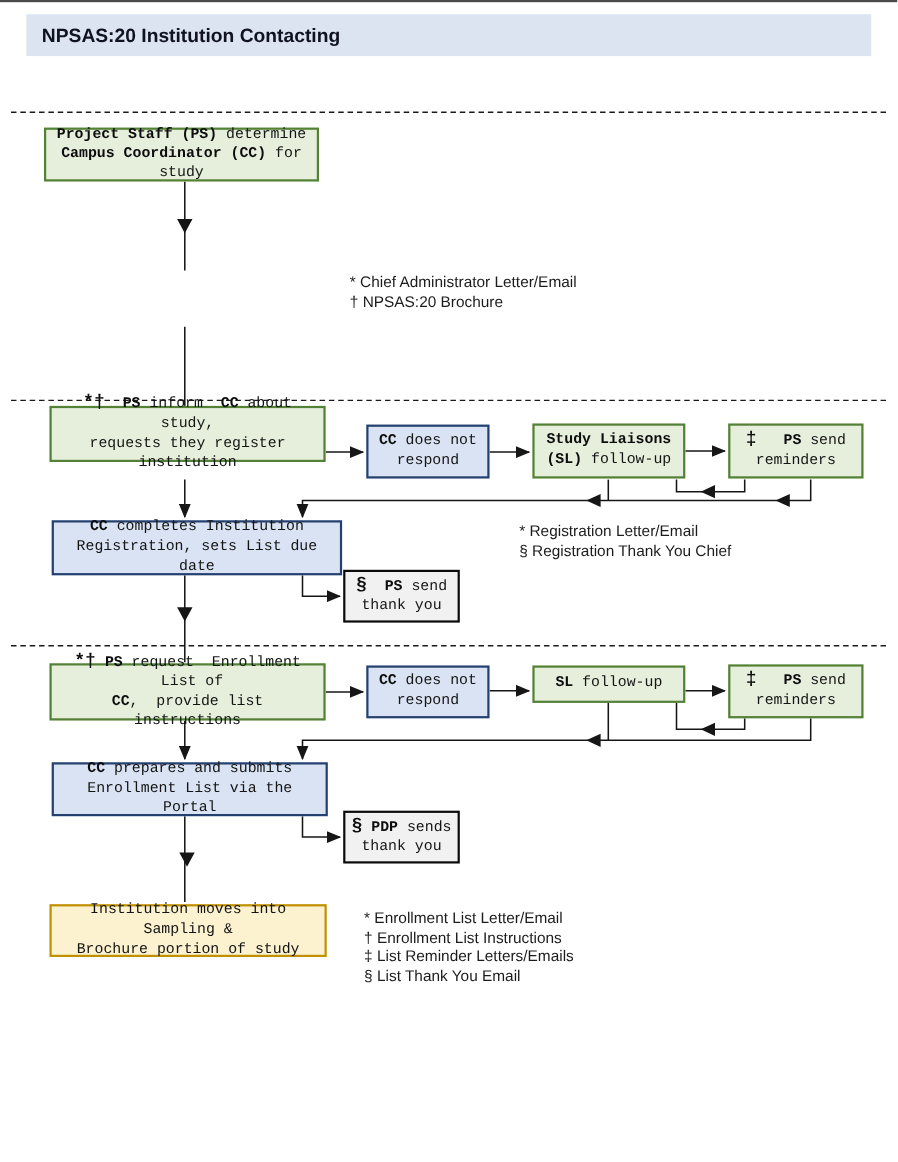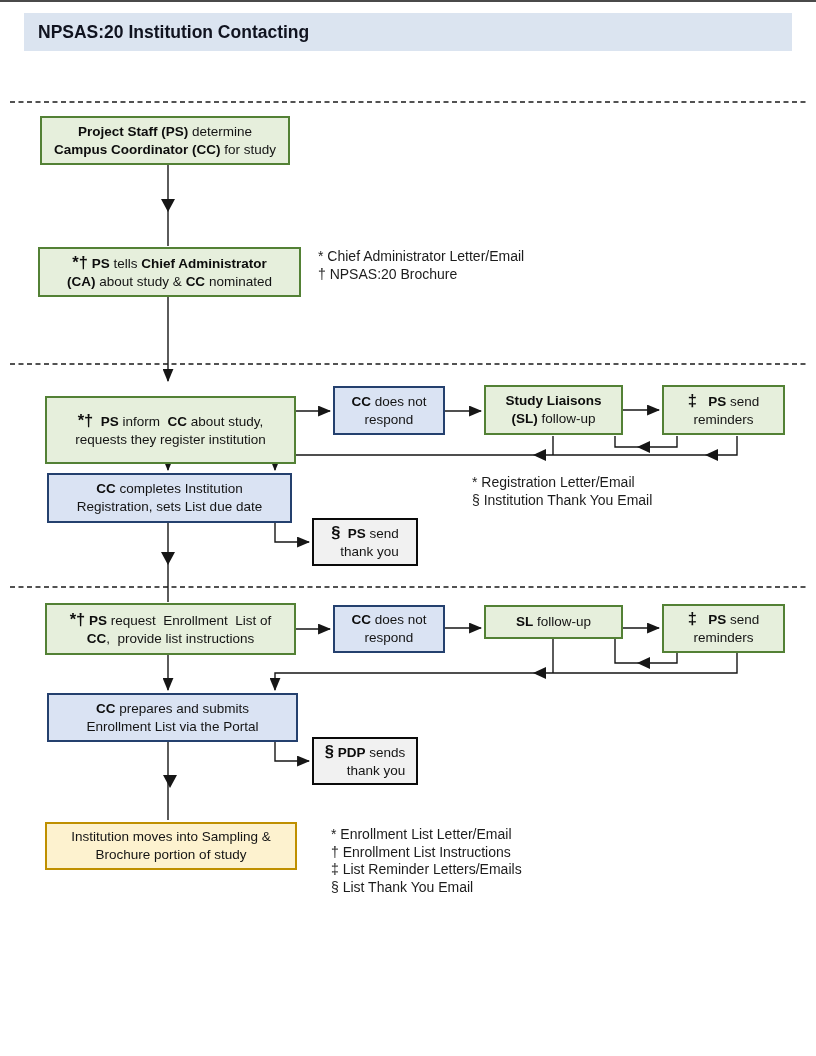--- a/index.html
+++ b/index.html
@@ -11,27 +11,27 @@
   .titlebar{
     position:absolute;left:24px;top:13px;width:768px;height:38px;
     background:var(--header_bg);display:flex;align-items:center;padding-left:14px;
     box-sizing:border-box;
   }
   .titlebar span{font-size:17.5px;font-weight:700;color:#10131f;}
   svg{position:absolute;left:0;top:0;z-index:1;}
   .box{
     position:absolute;z-index:2;box-sizing:border-box;
     display:flex;align-items:center;justify-content:center;text-align:center;
-    font-size:13.5px;line-height:1.33;color:#141414;padding:15px 2px;
+    font-size:13.5px;line-height:1.33;color:#141414;padding:15px 2px;font-family:Liberation Mono, monospace;
   }
   .box b{font-weight:700;color:#0d0d0d;}
   .sym{font-size:16.5px;font-weight:700;line-height:1;}
   .green {background:var(--green_fill); border:2px solid var(--green_border);}
   .blue  {background:var(--blue_fill);  border:2.5px solid var(--blue_border);}
-  .gray  {background:var(--gray_fill);  border:2px solid var(--gray_border);text-align:right;}
+  .gray  {background:var(--gray_fill);  border:2px solid var(--gray_border);}
   .gold  {background:var(--gold_fill);  border:2px solid var(--gold_border);}
   .fn{
     position:absolute;z-index:2;font-size:14px;line-height:17.5px;color:#1c1c1c;
     white-space:nowrap;
   }
 </style>
 </head>
 <body>
 
 <div id="page">
@@ -91,49 +91,46 @@
       <polygon points="546,449 546,461 533,455"></polygon>
       <polygon points="650,441 650,453 637,447"></polygon>
       <polygon points="546,667 546,679 533,673"></polygon>
       <polygon points="650,657 650,669 637,663"></polygon>
     </g>
   </svg>
 
   <div class="box green" style="left:40px;top:116px;width:250px;height:49px">
       <div><b>Project Staff (PS)</b><span> determine</span><br><b>Campus Coordinator (CC)</b><span> for study</span></div>
     </div>
-  <div class="box green" style="left:38px;top:247px;width:263px;height:50px">
-      <div><b class="sym">*†</b><span> </span><b>PS</b><span> tells </span><b>Chief Administrator</b><br><b>(CA)</b><span> about study &amp; </span><b>CC</b><span> nominated</span></div>
-    </div>
   <div class="fn" style="left:318px;top:248px">
       <div>* Chief Administrator Letter/Email</div>
       <div>† NPSAS:20 Brochure</div>
     </div>
 
-  <div class="box green" style="left:45px;top:396px;width:251px;height:68px">
+  <div class="box green" style="left:45px;top:369px;width:251px;height:51px">
       <div><b class="sym">*†</b><span>&nbsp; </span><b>PS</b><span> inform &nbsp;</span><b>CC</b><span> about study,</span><br><span>requests they register institution</span></div>
     </div>
   <div class="box blue" style="left:333px;top:386px;width:112px;height:49px">
       <div><b>CC</b><span> does not</span><br><span>respond</span></div>
     </div>
   <div class="box green" style="left:484px;top:385px;width:139px;height:50px">
       <div><b>Study Liaisons</b><br><b>(SL)</b><span> follow-up</span></div>
     </div>
   <div class="box green" style="left:662px;top:385px;width:123px;height:50px">
       <div><b class="sym">‡</b><span> &nbsp; </span><b>PS</b><span> send</span><br><span>reminders</span></div>
     </div>
-  <div class="box blue" style="left:47px;top:473px;width:245px;height:50px">
+  <div class="box blue" style="left:47px;top:473px;width:264px;height:50px">
       <div><b>CC</b><span> completes Institution</span><br><span>Registration, sets List due date</span></div>
     </div>
   <div class="box gray" style="left:312px;top:518px;width:106px;height:48px">
       <div><b class="sym">§</b><span> &nbsp;</span><b>PS</b><span> send</span><br><span>thank you</span></div>
     </div>
   <div class="fn" style="left:472px;top:474px">
       <div>* Registration Letter/Email</div>
-      <div>§ Institution Thank You Email</div>
+      <div>§ Registration Thank You Chief</div>
     </div>
 
   <div class="box green" style="left:45px;top:603px;width:251px;height:52px">
       <div><b class="sym">*†</b><span> </span><b>PS</b><span> request &nbsp;Enrollment &nbsp;List of</span><br><b>CC</b><span>, &nbsp;provide list instructions</span></div>
     </div>
   <div class="box blue" style="left:333px;top:605px;width:112px;height:48px">
       <div><b>CC</b><span> does not</span><br><span>respond</span></div>
     </div>
   <div class="box green" style="left:484px;top:605px;width:139px;height:31px">
       <div><b>SL</b><span> follow-up</span></div>

